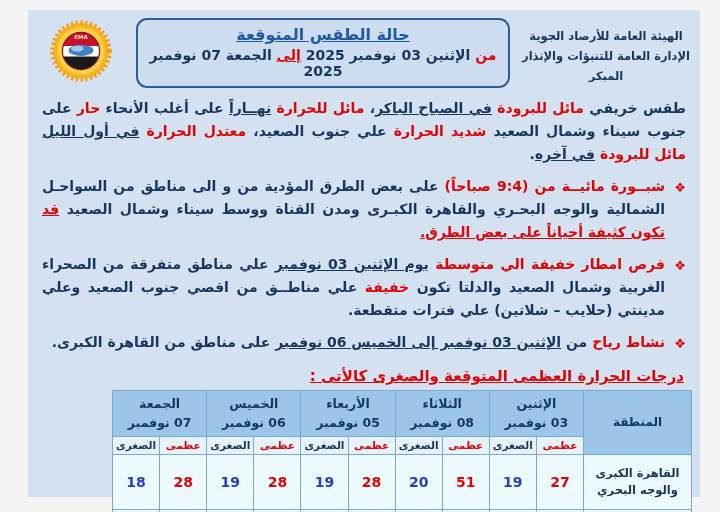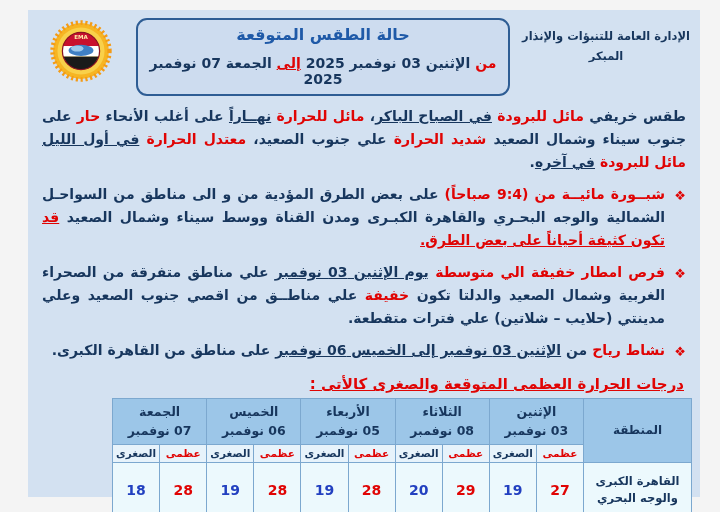--- a/index.html
+++ b/index.html
@@ -35,22 +35,22 @@
   .authority{
     width:168px;text-align:center;color:var(--navy);
     font-size:11.5px;line-height:1.75;padding-top:10px;
   }
   .title-box{
     flex:1;margin:2px 12px 0;border:2px solid var(--box-border);
     border-radius:11px;background:var(--box-bg);
     text-align:center;padding:5px 8px 7px;
   }
   .title-box .ttl{
-    color:var(--title-blue);font-size:16px;
-    margin-bottom:11px;
+    color:var(--title-blue);font-size:16px;text-decoration:underline;
+    margin-bottom:3px;
     text-align:center;
   }
   .title-box .sub{font-size:14px;}
   .logo-wrap{width:86px;display:flex;justify-content:center;padding-top:4px;}
   
   .seg-navy{color:var(--navy);}
   .seg-red{color:var(--red);}
   .u{text-decoration:underline;}
   .para{
     color:var(--navy);font-size:14px;line-height:23px;
@@ -95,20 +95,21 @@
   .val.min{color:var(--blue);}
   tbody tr:first-child .val{height:36px;}
 </style>
 </head>
 <body>
 
 <div class="page">
 
   <div class="hdr">
     <div class="authority">
+      <div>الهيئة العامة للأرصاد الجوية</div>
       <div>الإدارة العامة للتنبؤات والإنذار المبكر</div>
     </div>
     <div class="title-box">
       <div class="ttl">حالة الطقس المتوقعة</div>
       <div class="sub"><span class="seg-red">من </span><span class="seg-navy">الإثنين 03 نوفمبر 2025 </span><span class="seg-red u">إلى</span><span class="seg-navy"> الجمعة 07 نوفمبر 2025</span></div>
     </div>
     <div class="logo-wrap">
       <svg width="62" height="62" viewBox="0 0 100 100">
         <circle cx="50" cy="50" r="45" fill="#f6b523"></circle>
         <circle cx="50" cy="50" r="46" fill="none" stroke="#f49b16" stroke-width="7" stroke-dasharray="3.5 4.2"></circle>
@@ -186,21 +187,21 @@
           <th class="sub-th seg-navy">الصغرى</th>
           <th class="sub-th seg-red">عظمى</th>
           <th class="sub-th seg-navy">الصغرى</th>
         </tr>
     </thead>
     <tbody>
         <tr>
           <th class="region-cell">القاهرة الكبرى والوجه البحري</th>
           <td class="val max">27</td>
           <td class="val min">19</td>
-          <td class="val max">29</td>
+          <td class="val max">51</td>
           <td class="val min">20</td>
           <td class="val max">28</td>
           <td class="val min">19</td>
           <td class="val max">28</td>
           <td class="val min">19</td>
           <td class="val max">28</td>
           <td class="val min">18</td>
         </tr>
         <tr>
           <th class="region-cell">السواحل الشمالية</th>

